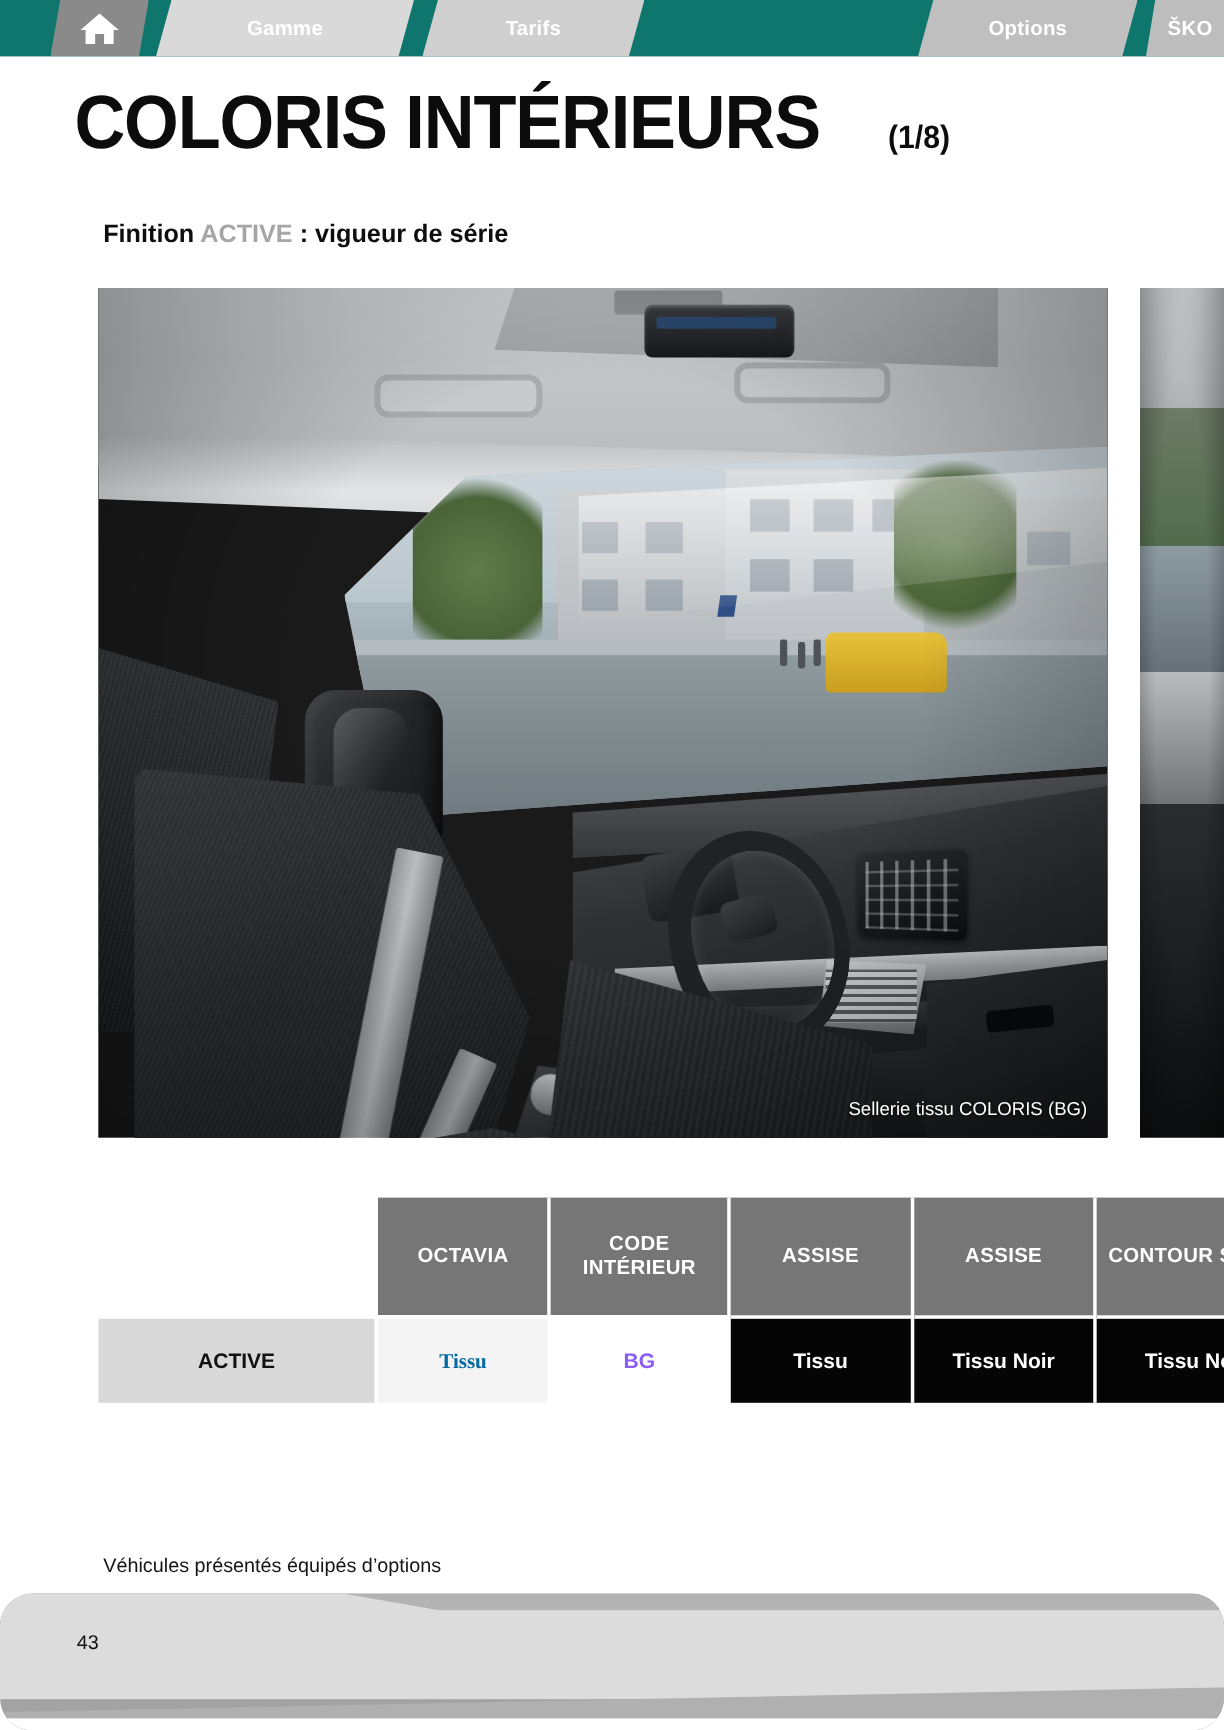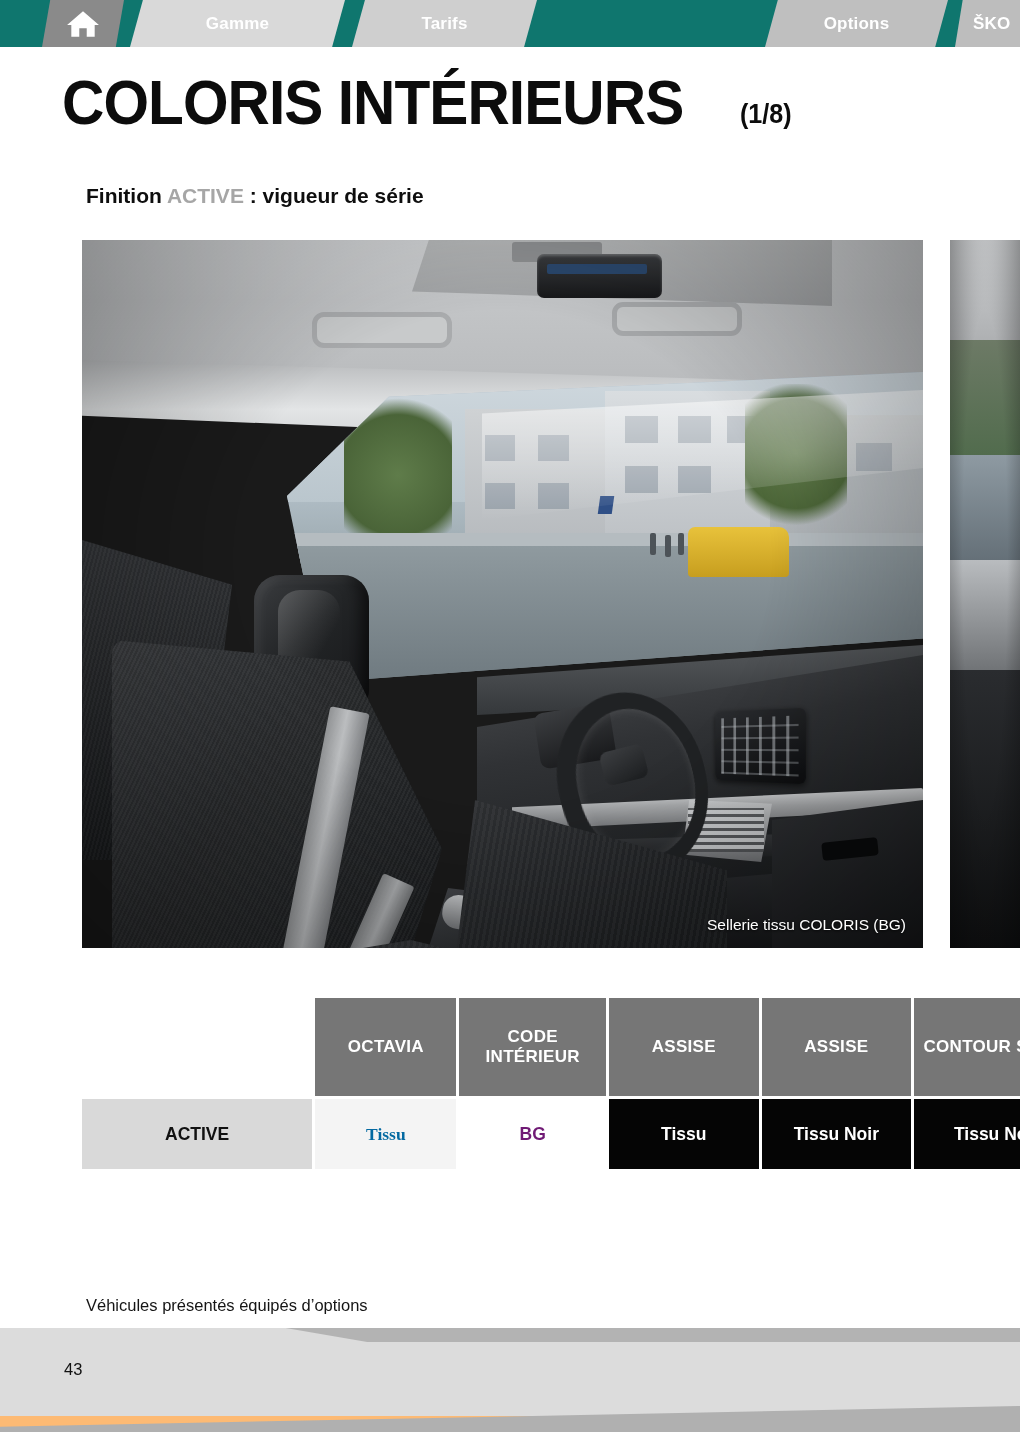--- a/index.html
+++ b/index.html
@@ -357,33 +357,33 @@
     line-height:1.18;letter-spacing:.3px;
   }
   .hrow th.blank{background:#ffffff;border-right:none;}
   .drow td{
     height:70px;font-size:17.5px;
     border-right:3px solid #ffffff;
     border-top:3px solid #ffffff;
   }
   .c-finish{background:#d9d9d9;color:#111111;}
   .c-light{background:#f4f4f4;color:#0369a1;font-family:Liberation Serif, serif;}
-  .c-white{background:#ffffff;color:#701a75;}
+  .c-white{background:#ffffff;color:#8b5cf6;}
   .c-black{background:#050505;color:#ffffff;}
 
   
   #note{
     position:absolute;left:86px;top:1296px;
     font-size:16.5px;color:#151515;white-space:nowrap;
   }
 
   
   #footer{
     position:absolute;left:0;top:1328px;width:1020px;height:114px;
-    overflow:hidden;background:#fdba74;
+    overflow:hidden;background:#a3a3a3;border-radius:27px;
   }
   .f-band{
     position:absolute;left:0;top:0;width:1020px;height:88px;
     background:#dcdcdc;
   }
   .f-dark1{
     position:absolute;left:0;top:0;width:1020px;height:14px;
     background:#b3b3b3;
     clip-path:polygon(28% 0,100% 0,100% 100%,100% 100%,36% 100%);
   }

